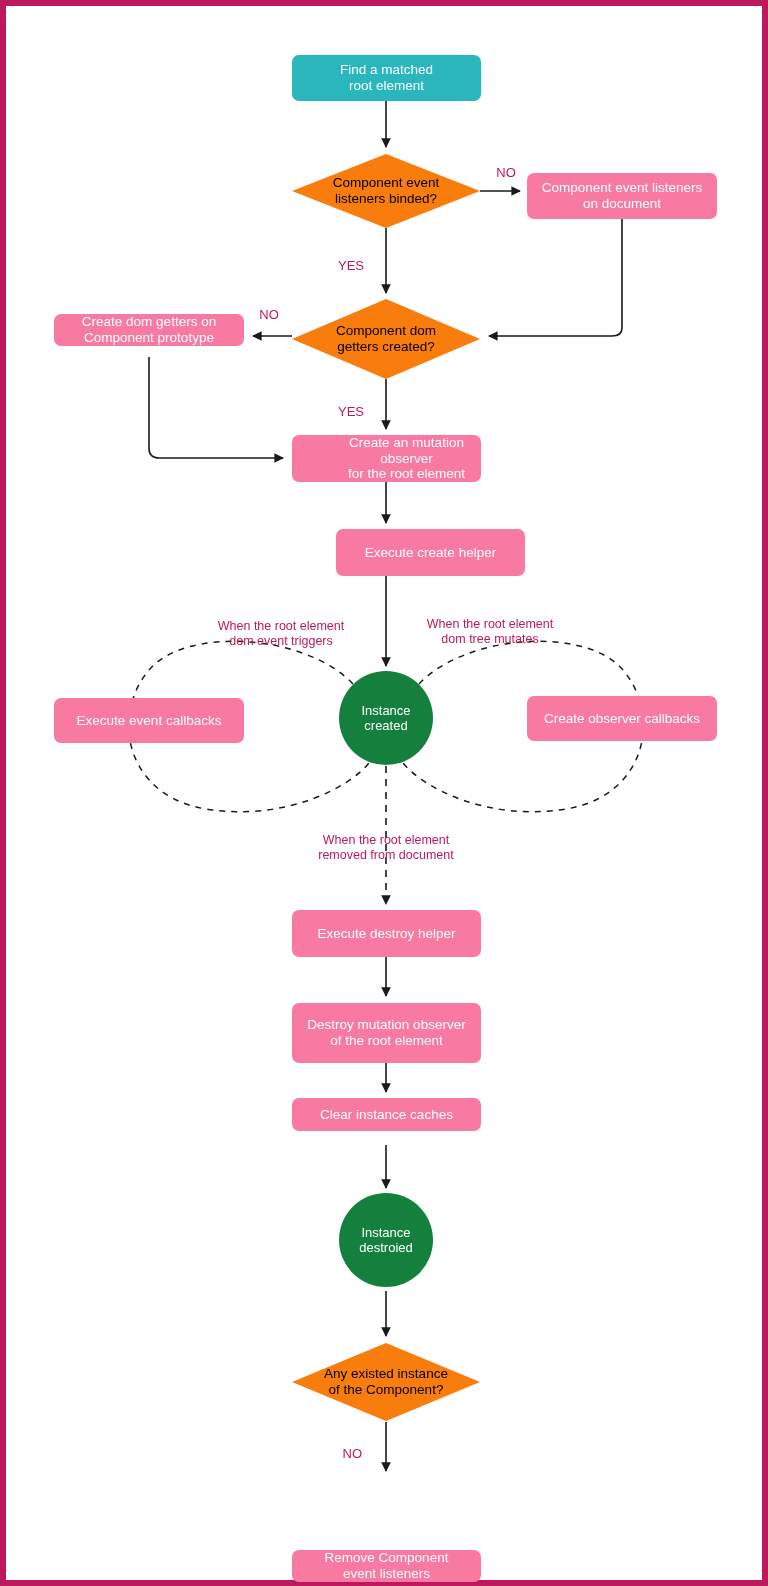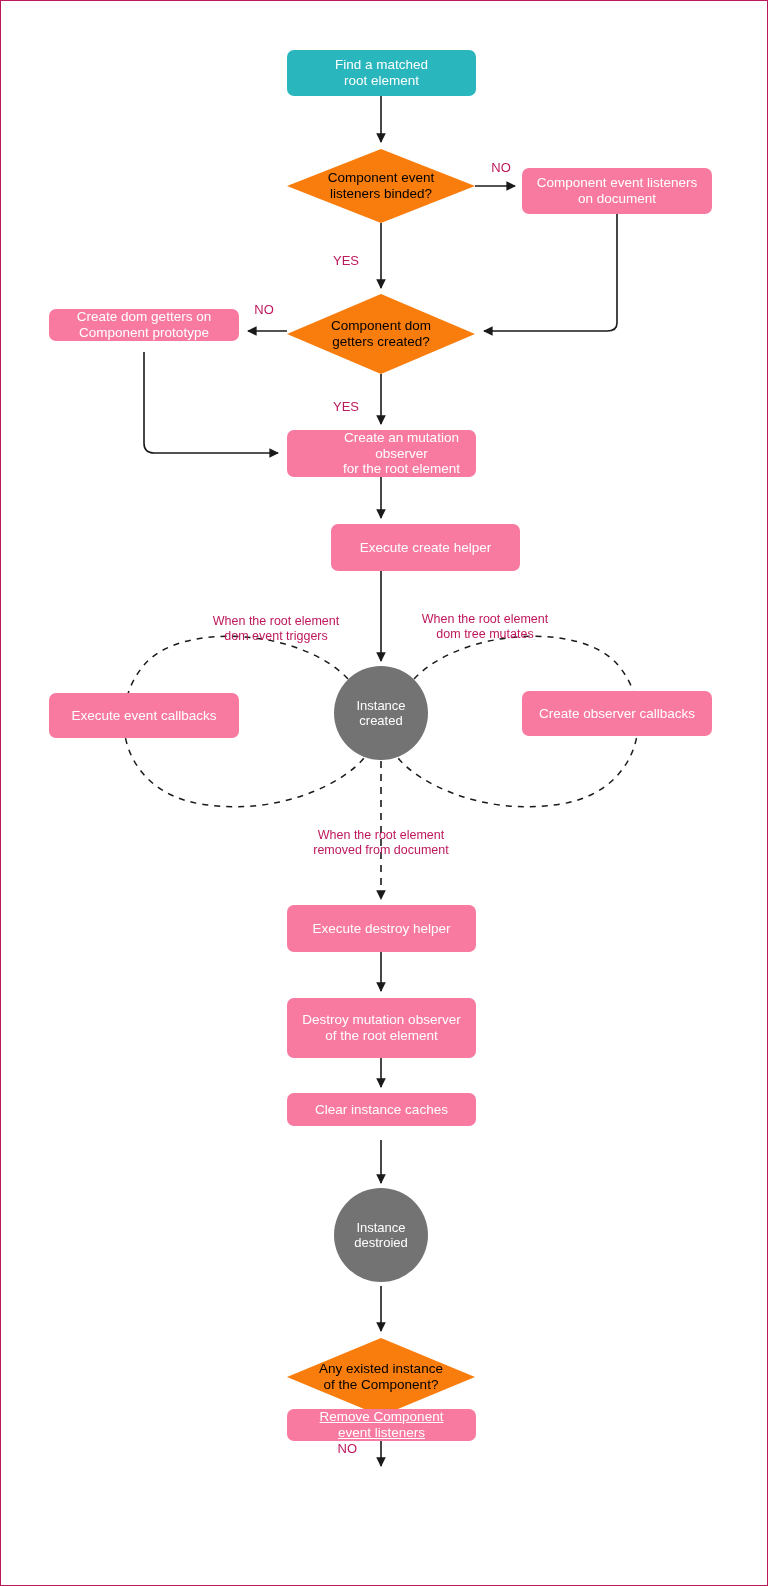--- a/index.html
+++ b/index.html
@@ -12,21 +12,21 @@
     height: 1586px;
     font-family: "Liberation Sans", sans-serif;
     overflow: hidden;
   }
   #canvas {
     position: relative;
     width: 768px;
     height: 1586px;
     background: #ffffff;
     box-sizing: border-box;
-    border: 1px solid #be185d;
+    border: 6px solid #be185d;
   }
   #edges {
     position: absolute;
     left: 0;
     top: 0;
     width: 768px;
     height: 1586px;
     pointer-events: none;
   }
   .node {
@@ -40,21 +40,21 @@
     line-height: 1.18;
     white-space: pre-line;
   }
   .node.box {
     border-radius: 7px;
     font-size: 13.5px;
   }
   .node.teal   { background: #29b6bd; }
   .node.pink   { background: #f97aa1; }
   .node.circle {
-    background: #737373;
+    background: #15803d;
     border-radius: 50%;
     font-size: 13px;
   }
   .diamond-wrap {
     position: absolute;
   }
   .diamond-shape {
     position: absolute;
     left: 0; top: 0;
     width: 100%; height: 100%;
@@ -179,21 +179,21 @@
 
   <div class="node circle" style="left:333px; top:1187px; width:94px; height:94px;">Instance
 destroied</div>
 
   <div class="diamond-wrap" style="left:286px; top:1337px; width:188px; height:78px;">
     <div class="diamond-shape"></div>
     <div class="diamond-label">Any existed instance
 of the Component?</div>
   </div>
 
-  <div class="node box pink" style="left:286px; top:1408px; width:189px; height:32px;text-decoration:underline;">Remove Component
+  <div class="node box pink" style="left:286px; top:1544px; width:189px; height:32px;">Remove Component
 event listeners</div>
 
   <div class="edge-label" style="left:480px; top:159px; width:40px;">NO</div>
 
   <div class="edge-label" style="left:310px; top:252px; width:48px; text-align:right;">YES</div>
 
   <div class="edge-label" style="left:243px; top:301px; width:40px;">NO</div>
 
   <div class="edge-label" style="left:310px; top:398px; width:48px; text-align:right;">YES</div>
 

